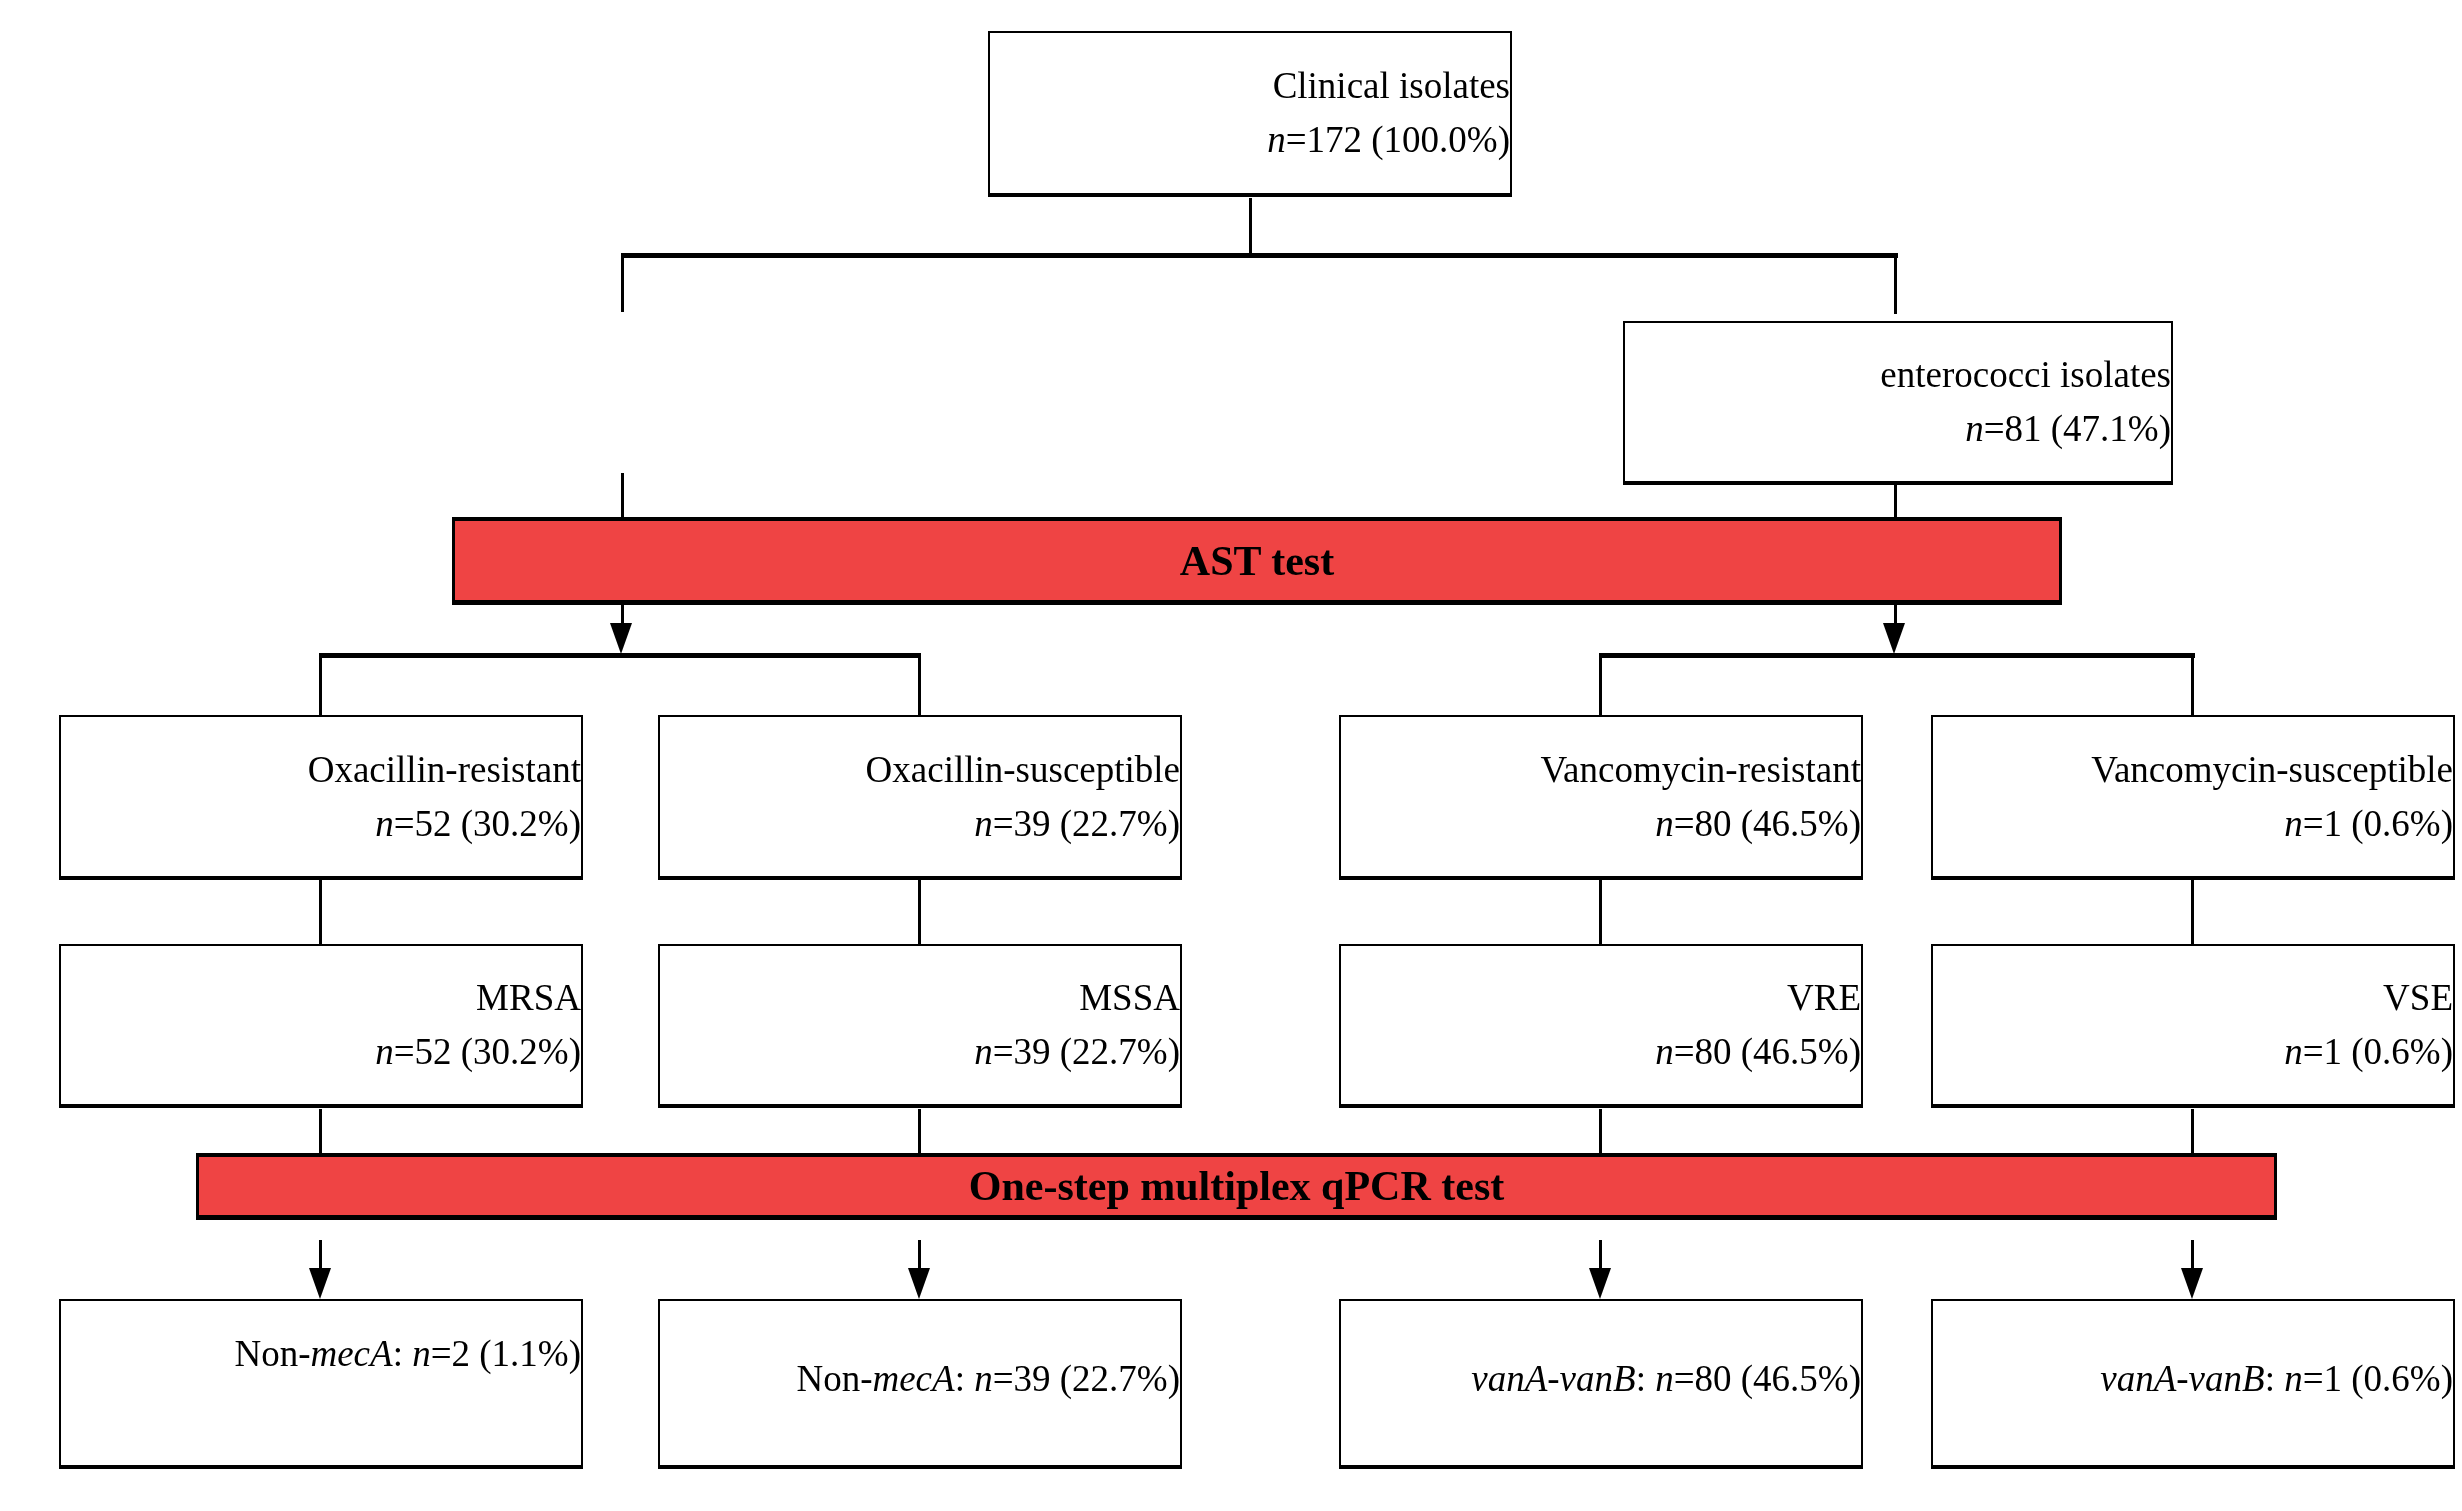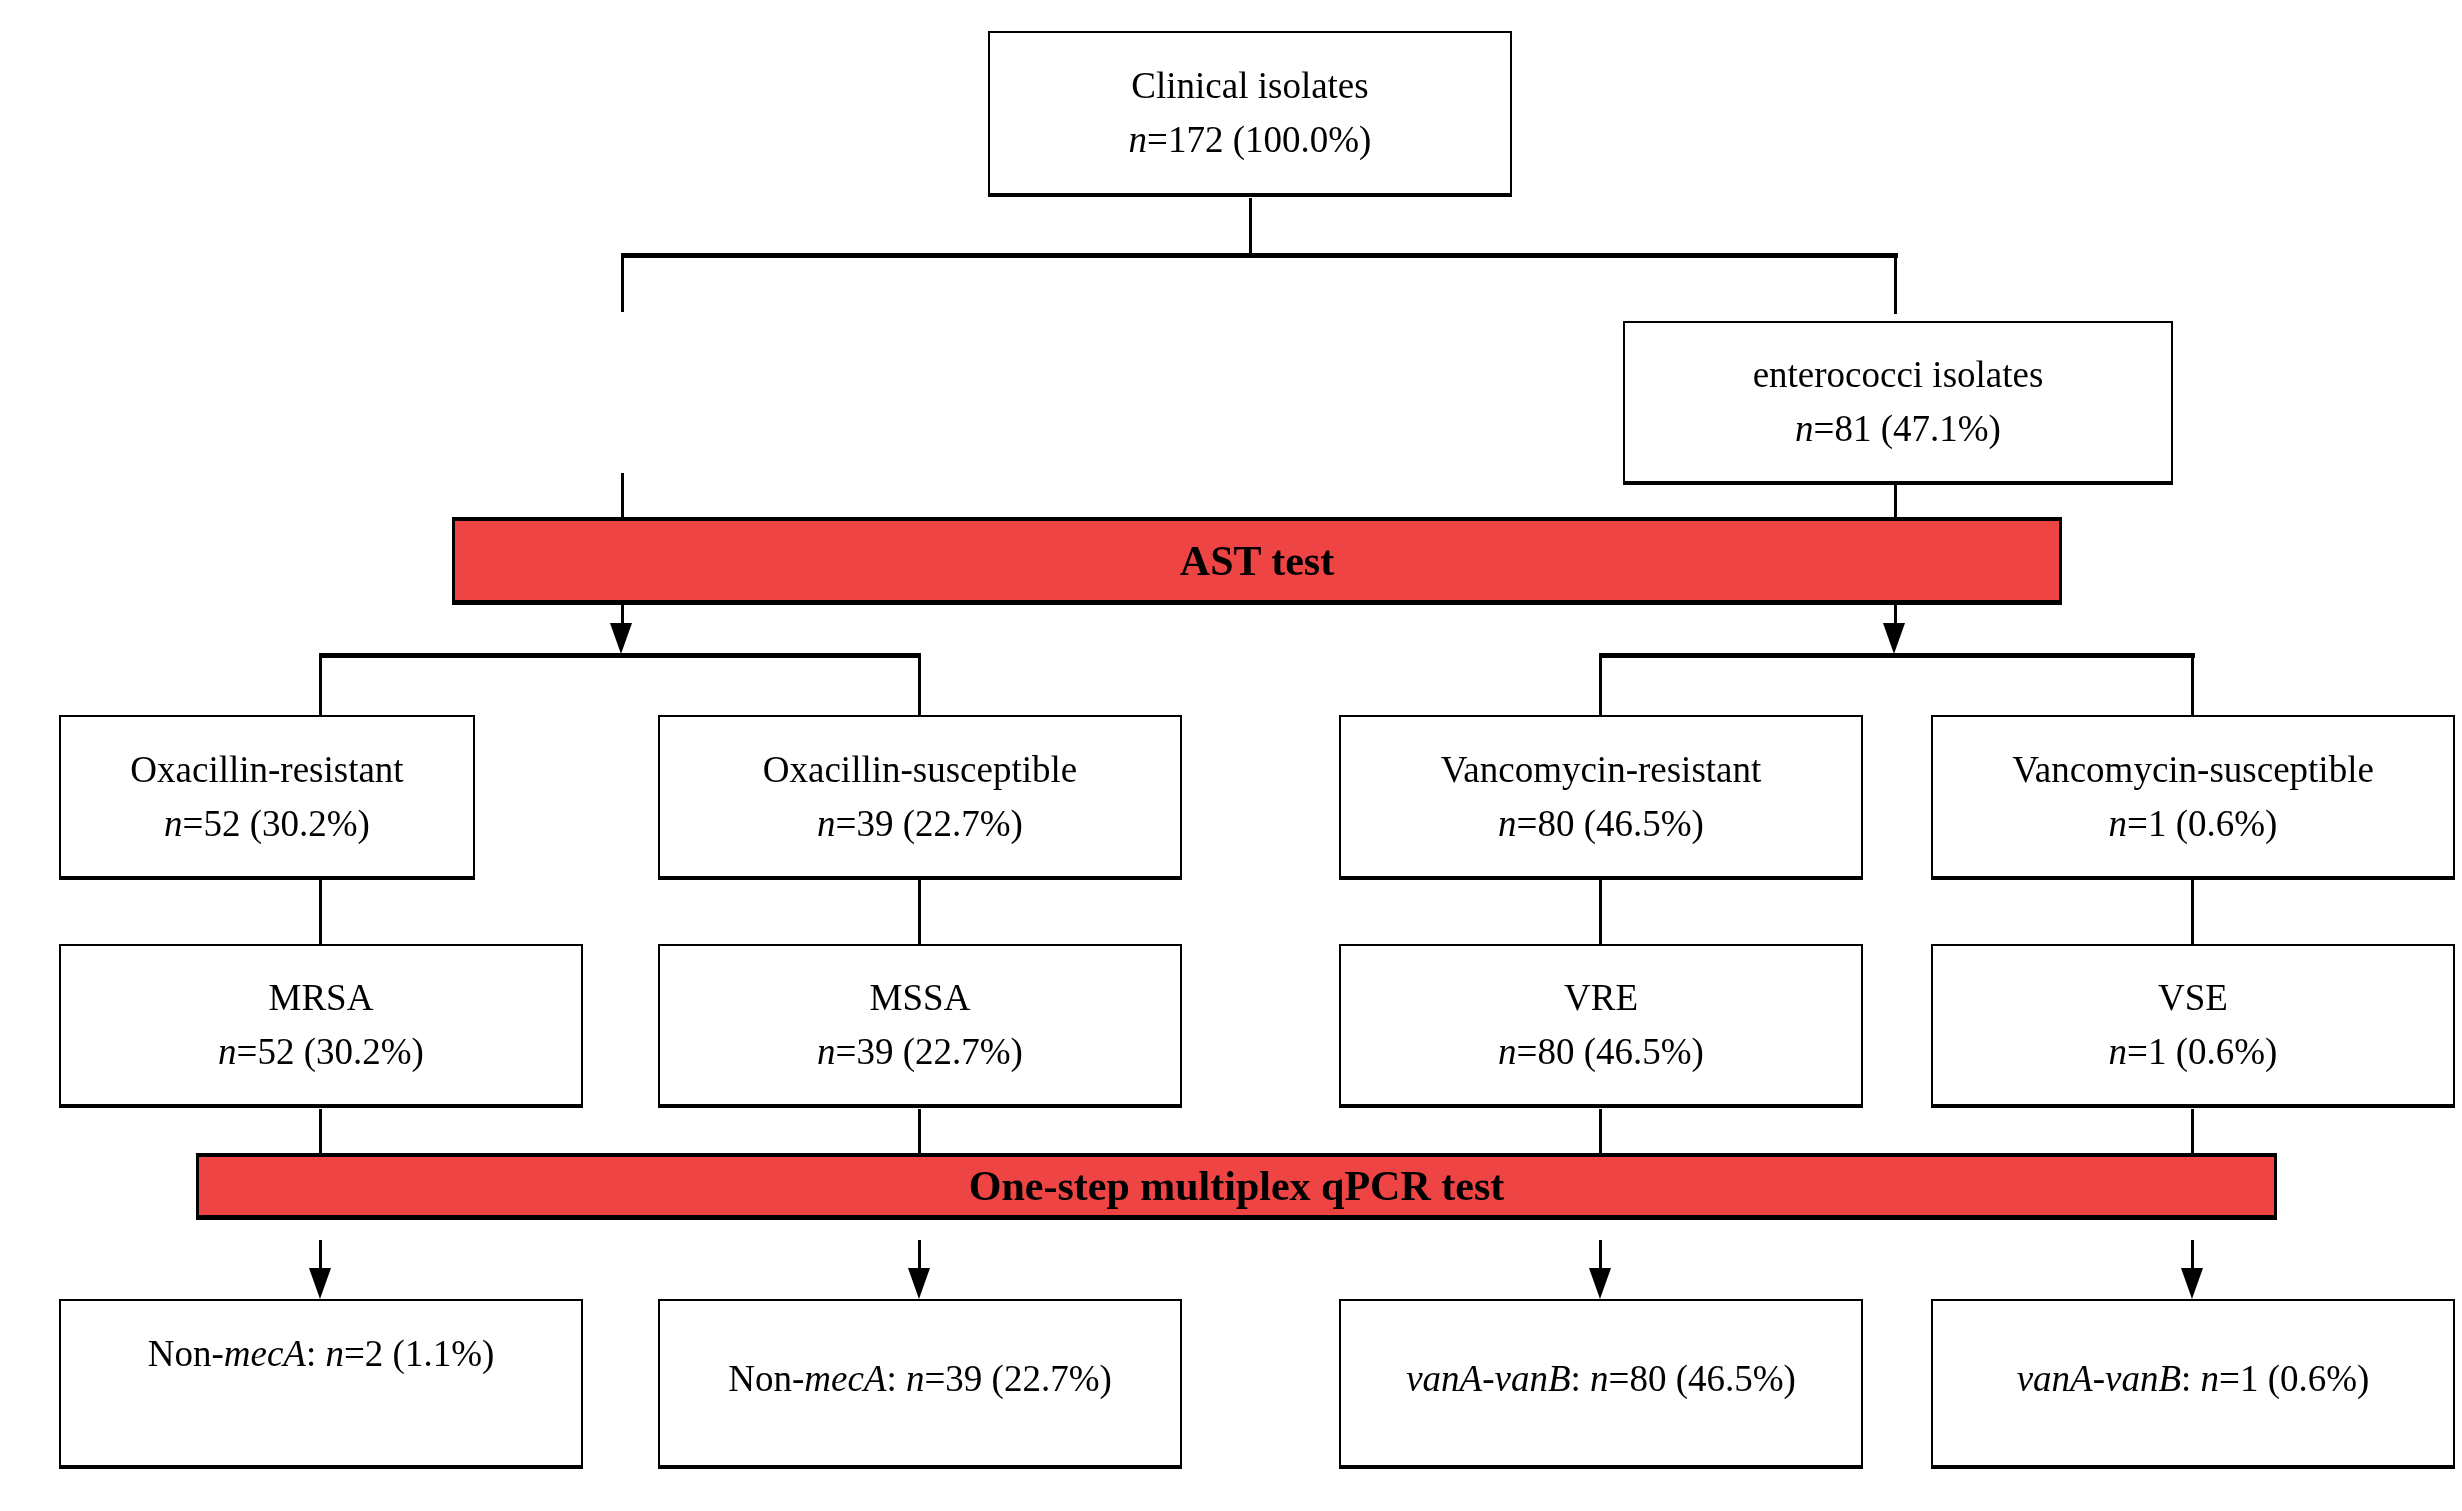--- a/index.html
+++ b/index.html
@@ -18,21 +18,21 @@
   }
   .box {
     position: absolute;
     box-sizing: border-box;
     background: #ffffff;
     border: 2.6px solid #000000;
     border-bottom-width: 4.6px;
     display: flex;
     flex-direction: column;
     justify-content: center;
-    align-items: center;
+    align-items: flex-end;
     text-align: center;
     font-size: 37px;
     line-height: 1.45;
   }
   .bar {
     position: absolute;
     box-sizing: border-box;
     background: #ef4444;
     border: 3.3px solid #000000;
     border-top-width: 4.6px;
@@ -109,21 +109,21 @@
 
   <div class="box" style="left:1623px; top:311px; width:550px; height:164px;margin-top:10px;">
     <div><span>enterococci isolates</span></div>
     <div><i>n</i><span>=81 (47.1%)</span></div>
   </div>
 
   <div class="bar" style="left:452px; top:517px; width:1610px; height:88px;">
     <span>AST test</span>
   </div>
 
-  <div class="box" style="left:59px; top:715px; width:416px; height:165px;">
+  <div class="box" style="left:59px; top:715px; width:524px; height:165px;">
     <div><span>Oxacillin-resistant</span></div>
     <div><i>n</i><span>=52 (30.2%)</span></div>
   </div>
 
   <div class="box" style="left:658px; top:715px; width:524px; height:165px;">
     <div><span>Oxacillin-susceptible</span></div>
     <div><i>n</i><span>=39 (22.7%)</span></div>
   </div>
 
   <div class="box" style="left:1339px; top:715px; width:524px; height:165px;">

